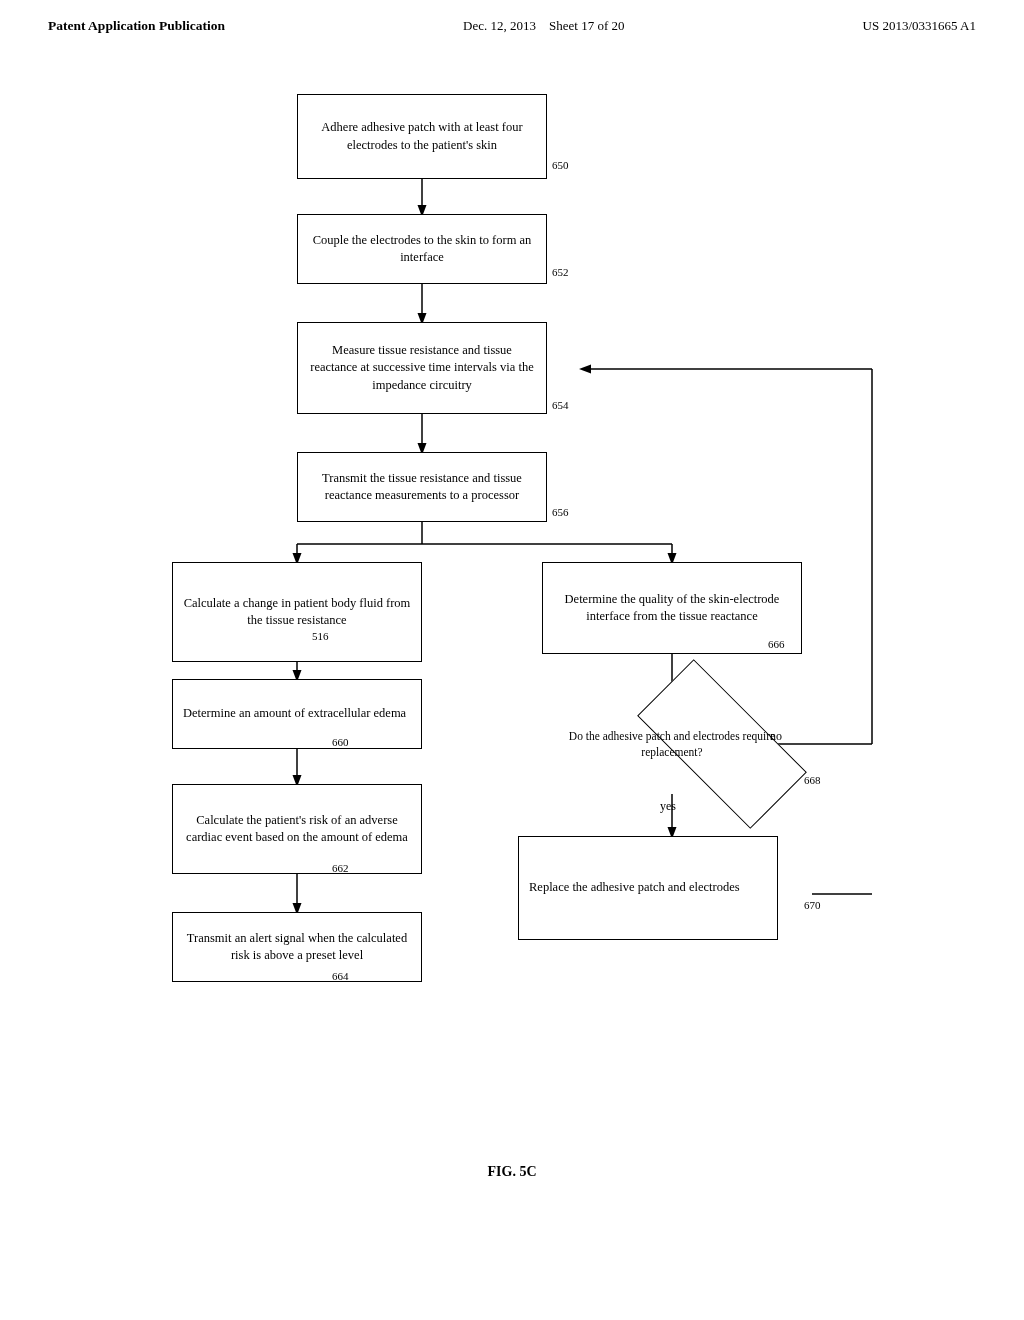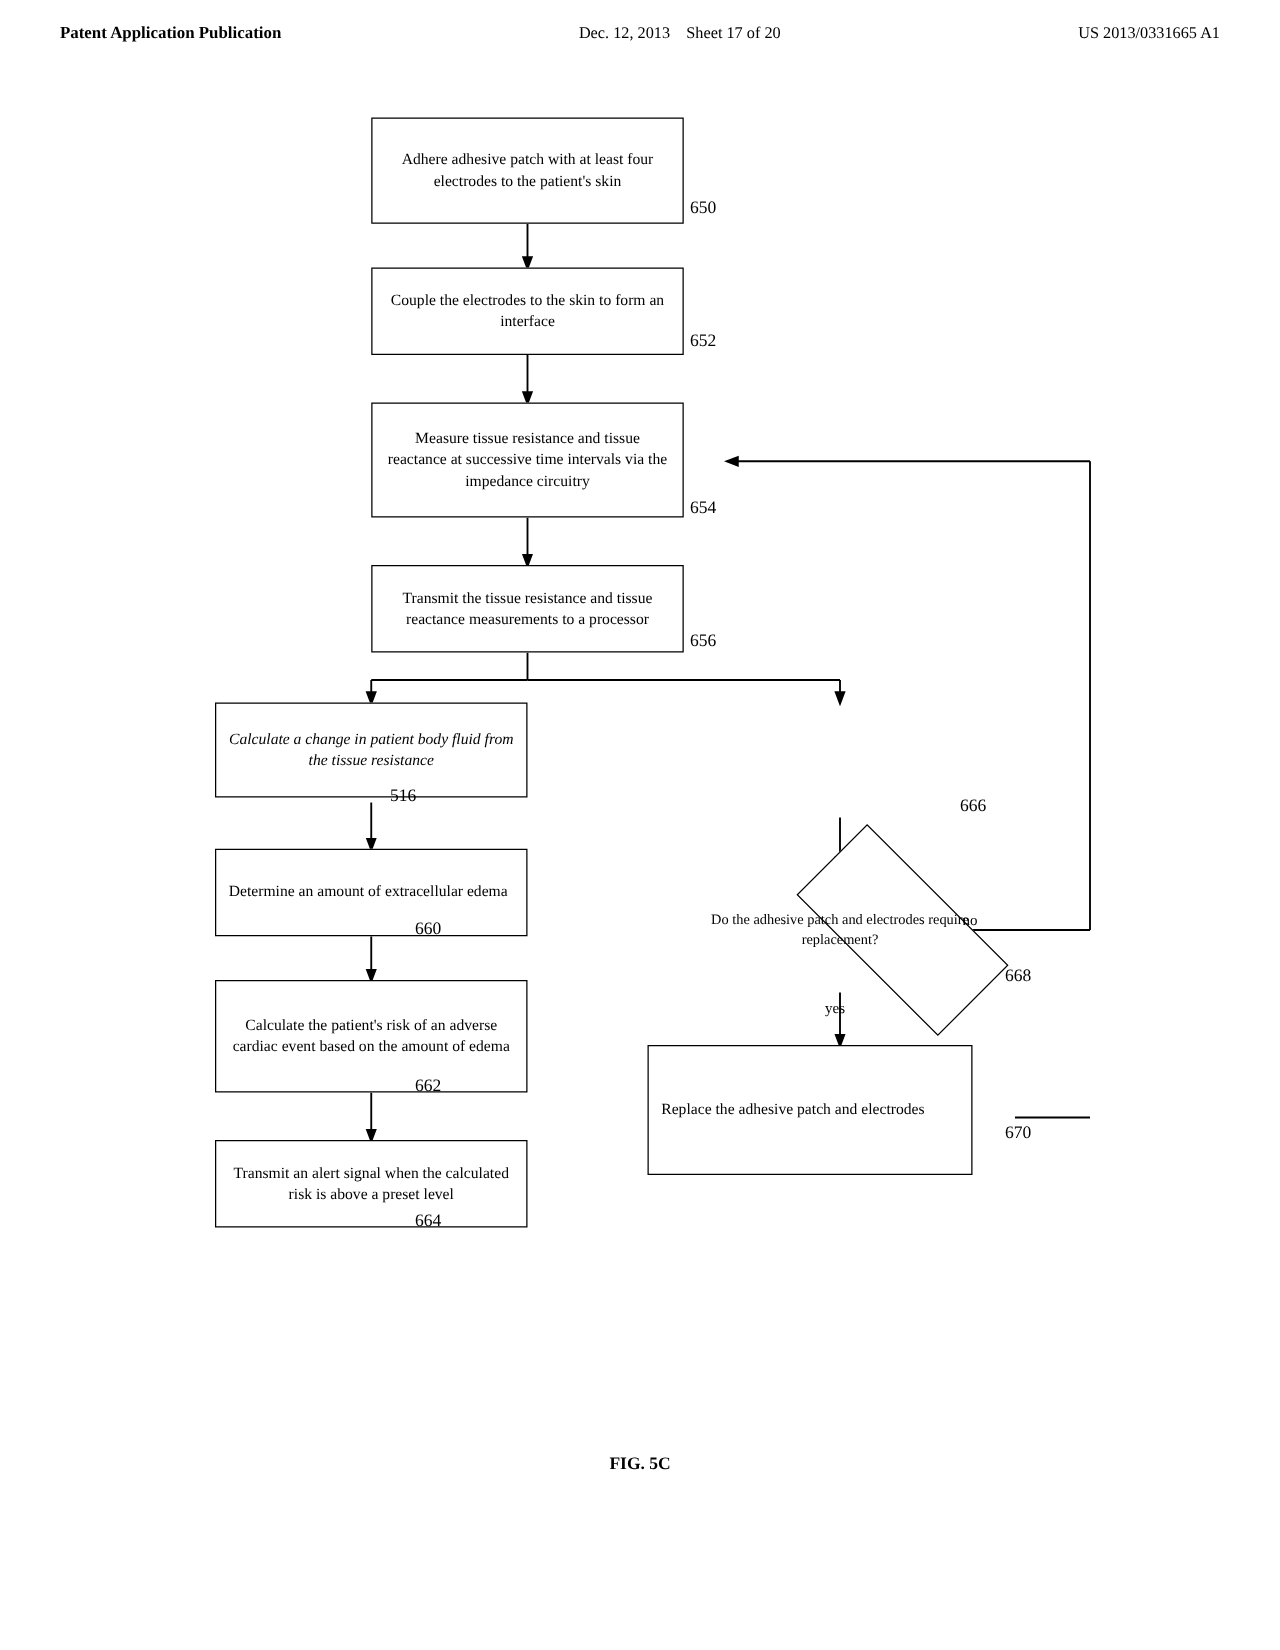--- a/index.html
+++ b/index.html
@@ -82,21 +82,21 @@
 
     .diamond-text {
       position: relative;
       z-index: 2;
       font-size: 11.5px;
       padding: 0 20px;
     }
 
     .label-num {
       position: absolute;
-      font-size: 14px;
+      font-size: 11px;
     }
 
     .fig-caption {
       text-align: center;
       font-size: 14px;
       font-weight: bold;
       margin-top: 10px;
     }
 
     
@@ -178,25 +178,28 @@
     <div class="flow-box" style="left:185px; top:248px; width:250px; height:92px;">
       <span>Measure tissue resistance and tissue reactance at successive time intervals via the impedance circuitry</span>
     </div>
     <span class="label-num" style="left:440px; top:325px;">654</span>
 
     <div class="flow-box" style="left:185px; top:378px; width:250px; height:70px;">
       <span>Transmit the tissue resistance and tissue reactance measurements to a processor</span>
     </div>
     <span class="label-num" style="left:440px; top:432px;">656</span>
 
-    <div class="flow-box" style="left:60px; top:488px; width:250px; height:76px;font-style:italic;">
+    <div class="flow-box" style="left:60px; top:488px; width:250px; height:100px;">
       <span>Calculate a change in patient body fluid from the tissue resistance</span>
     </div>
     <span class="label-num" style="left:200px; top:556px;">516</span>
 
+    <div class="flow-box" style="left:430px; top:488px; width:260px; height:92px;">
+      <span>Determine the quality of the skin-electrode interface from the tissue reactance</span>
+    </div>
     <span class="label-num" style="left:656px; top:564px;">666</span>
 
     <div class="flow-box" style="left:60px; top:605px; width:250px; height:70px;">
       <span>Determine an amount of extracellular edema</span>
     </div>
     <span class="label-num" style="left:220px; top:662px;">660</span>
 
     <div class="flow-diamond" style="left:430px; top:620px; width:260px; height:100px;">
       <div class="diamond-inner"></div>
       <span class="diamond-text">Do the adhesive patch and electrodes require replacement?</span>

